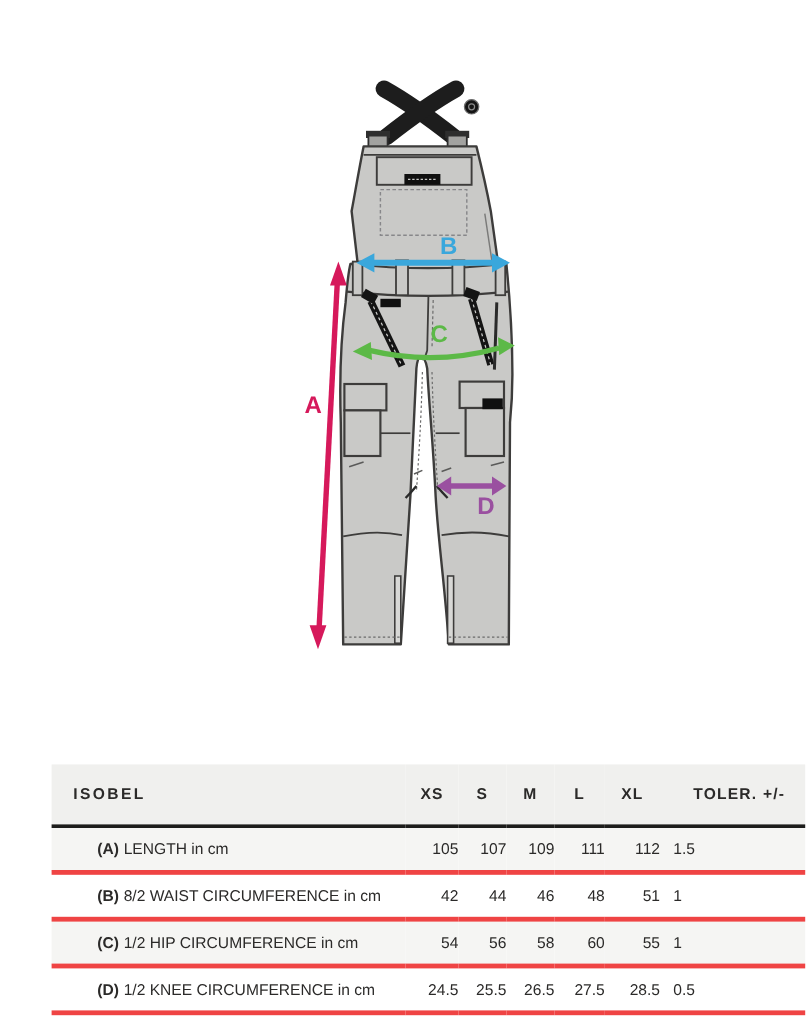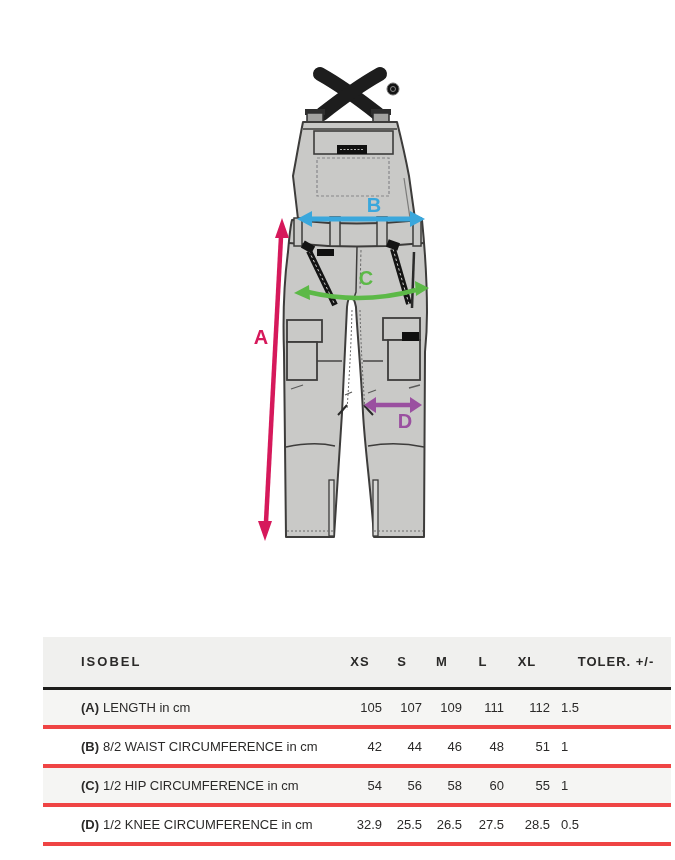--- a/index.html
+++ b/index.html
@@ -26,21 +26,21 @@
   table.size-table col.c-xl{width:46px;}
   table.size-table col.c-tol{width:121px;}
   thead tr{
     background:#f0f0ee;height:51px;
   }
   thead th{
     font-weight:bold;padding:0;vertical-align:middle;
     border-bottom:3px solid #1d1d1b;
   }
   th.label-col{
-    text-align:left;padding-left:38px;letter-spacing:2px;font-size:13px;margin-top:32px;
+    text-align:left;padding-left:18px;letter-spacing:2px;font-size:13px;margin-top:32px;
   }
   th.size-col{text-align:center;letter-spacing:1px;}
   th.toler-col{text-align:center;padding-left:11px;letter-spacing:1px;}
   tbody tr{height:39px;border-bottom:4px solid #ef4444;}
   tbody tr:nth-child(odd){background:#f5f5f3;}
   tbody td{padding:0;vertical-align:middle;font-size:13px;}
   td.label-col{text-align:left;padding-left:38px;white-space:nowrap;}
   td.label-col .prefix{font-weight:bold;margin-right:4px;}
   td.size-col{text-align:right;}
   td.toler-col{text-align:left;padding-left:11px;margin-top:35px;}
@@ -253,21 +253,21 @@
         <td class="size-col">56</td>
         <td class="size-col">58</td>
         <td class="size-col">60</td>
         <td class="size-col">55</td>
         <td class="toler-col">1</td>
       </tr>
       <tr>
         <td class="label-col">
           <span class="prefix">(D)</span><span>1/2 KNEE CIRCUMFERENCE in cm</span>
         </td>
-        <td class="size-col">32.9</td>
+        <td class="size-col">24.5</td>
         <td class="size-col">25.5</td>
         <td class="size-col">26.5</td>
         <td class="size-col">27.5</td>
         <td class="size-col">28.5</td>
         <td class="toler-col">0.5</td>
       </tr>
     </tbody>
   </table>
 </div>
 

